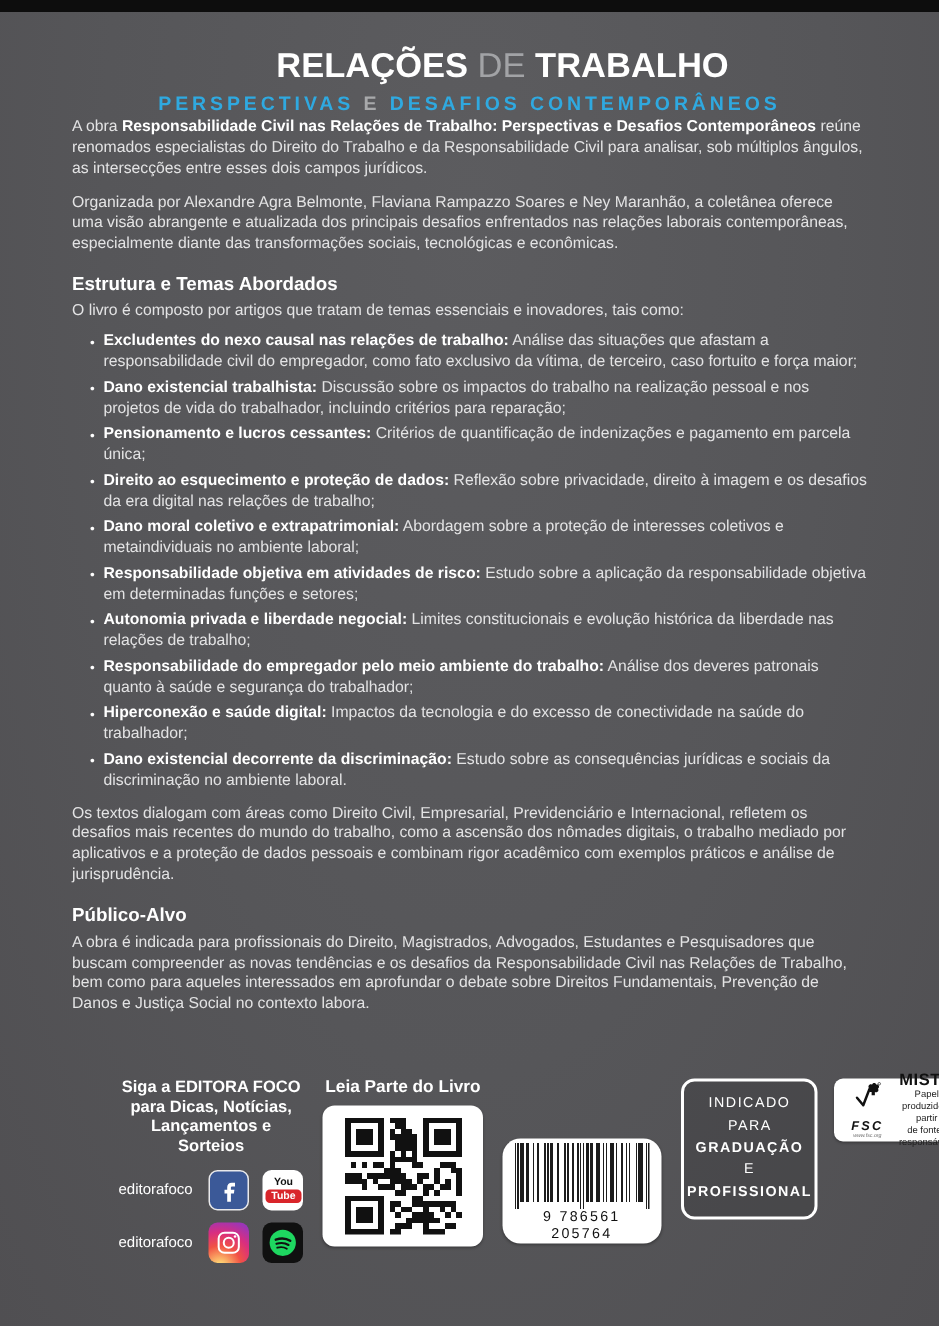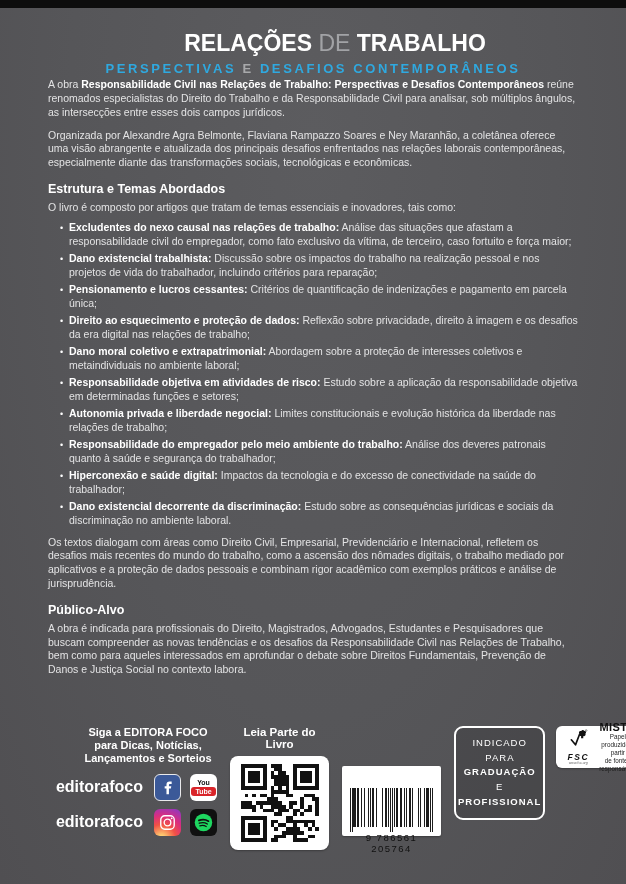--- a/index.html
+++ b/index.html
@@ -23,33 +23,33 @@
   h2{font-size:12.5px;color:#ffffff;margin:11px 0 4px;font-weight:700;}
   .lead{margin:0 0 6px;}
   .topics{list-style:none;margin:0 0 8px;padding:0 0 0 12px;}
   .topics li{position:relative;padding-left:9px;margin-bottom:3.5px;}
   .topics li::before{content:"\2022";position:absolute;left:0;top:0;color:#ffffff;font-size:9px;line-height:14px;}
   
   .footer{position:absolute;left:0;right:0;bottom:34px;display:flex;padding:0 50px;gap:13px;align-items:flex-start;margin-left:29px;}
   .col-follow{width:138px;text-align:center;}
   .follow-text{font-size:11px;font-weight:700;color:#fff;line-height:1.18;margin-bottom:9px;}
   .social-row{display:flex;align-items:center;justify-content:flex-end;gap:9px;margin-bottom:8px;}
-  .handle{font-size:16px;font-weight:700;color:#fff;margin-right:2px;}
+  .handle{font-size:10px;font-weight:400;color:#fff;margin-right:2px;}
   .tile{width:27px;height:27px;border-radius:6px;display:flex;align-items:center;justify-content:center;flex:0 0 auto;box-sizing:border-box;}
   .fb{background:#3b5998;border:1.5px solid #e9e9eb;}
   .yt{background:#ffffff;flex-direction:column;gap:1px;}
   .yt-you{color:#111;font-weight:800;font-size:7px;line-height:1;}
   .yt-tube{background:#d9252a;color:#fff;font-size:7px;font-weight:700;padding:1px 4px;border-radius:3px;line-height:1.1;}
   .ig{background:radial-gradient(circle at 28% 110%, #fed373 8%, #f15245 40%, #d92e7f 65%, #9b36b7 90%);}
   .sp{background:#101010;}
   .col-qr{width:120px;text-align:center;}
   .qr-title{font-size:11.5px;font-weight:700;color:#fff;margin-bottom:6px;}
   .qr-box{background:#fff;border-radius:8px;height:94px;display:flex;align-items:center;justify-content:center;box-shadow:0 1px 2px rgba(0,0,0,.3);}
   .col-bc{width:120px;margin-top:40px;}
-  .barcode-box{background:#fff;border-radius:2px;height:70px;box-sizing:border-box;padding:22px 8px 3px;box-shadow:0 1px 2px rgba(0,0,0,.3);}
+  .barcode-box{background:#fff;border-radius:12px;height:70px;box-sizing:border-box;padding:3px 8px 3px;box-shadow:0 1px 2px rgba(0,0,0,.3);}
   .barcode-box svg{display:block;width:100%;height:44px;}
   .bc-num{font-size:9.5px;color:#111;text-align:center;letter-spacing:1.5px;margin-top:0px;}
   .col-right{width:122px;display:flex;gap:11px;}
   .badge{border:2px solid #fff;border-radius:9px;background:rgba(0,0,0,.12);color:#fff;text-align:center;
          padding:8px 2px;font-size:9.5px;letter-spacing:1px;line-height:1.55;font-weight:400;}
   .badge strong{font-weight:700;}
   .fsc-box{background:#fff;border-radius:6px;height:42px;display:flex;align-items:center;padding:2px 6px;gap:5px;box-sizing:border-box;color:#111;box-shadow:0 1px 2px rgba(0,0,0,.3);}
   .fsc-mark{width:32px;text-align:center;line-height:1;font-style:italic;}
   .fsc-word{font-size:8.5px;font-weight:700;letter-spacing:1.5px;margin-top:1px;}
   .fsc-url{font-size:3.5px;color:#666;margin-top:1px;}

